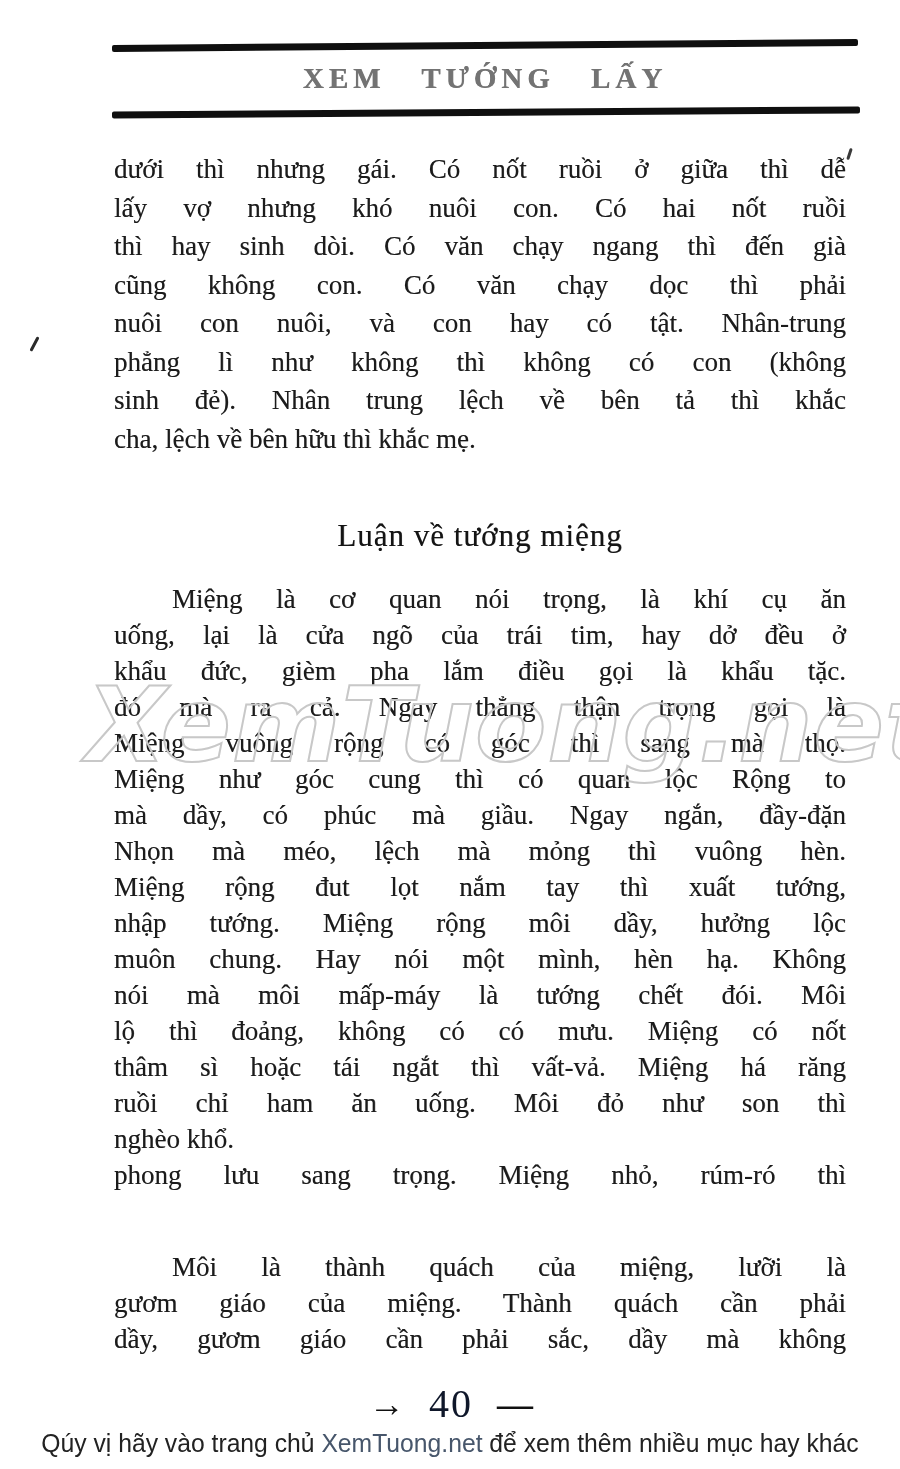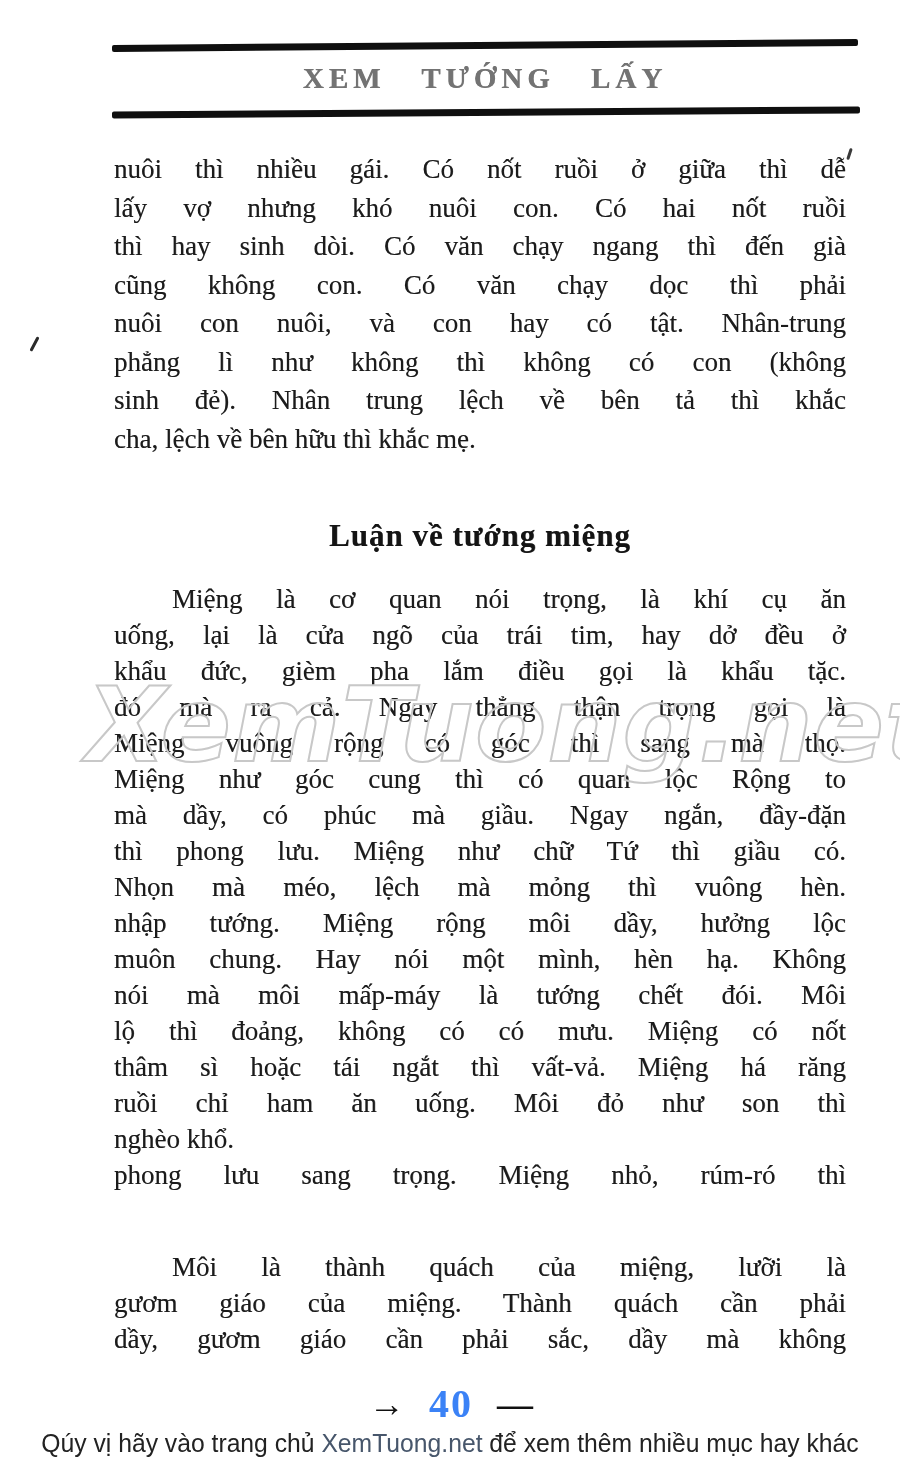--- a/index.html
+++ b/index.html
@@ -33,21 +33,21 @@
     text-align-last:justify;
     white-space:normal;
     text-shadow:0.35px 0.35px 0 rgba(0,0,0,0.45);
   }
   .para1 .jline{line-height:38.5px;}
   .para2 .jline,.para3 .jline{line-height:36px;}
   .jline.end{text-align-last:left;}
   .jline.indent{padding-left:58px;}
   .section-heading{
     position:absolute;top:518px;left:114px;width:732px;
-    text-align:center;font-weight:bold;font-size:31px;color:#141414;
+    text-align:center;font-weight:normal;font-size:31px;color:#141414;
     letter-spacing:1px;
     text-shadow:0.4px 0.4px 0 rgba(0,0,0,0.5);
   }
   
   .watermark{
     position:absolute;top:664px;left:86px;width:790px;
     font-family:"DejaVu Sans", sans-serif;
     font-style:italic;font-weight:bold;
     font-size:104px;letter-spacing:1px;
     color:transparent;
@@ -68,21 +68,21 @@
     position:absolute;left:848px;top:148px;width:3px;height:12px;
     background:#3a3a3a;transform:rotate(18deg);border-radius:2px;
   }
   
   .pagenum-row{
     position:absolute;top:1384px;left:0;width:900px;
     display:flex;justify-content:center;align-items:center;gap:24px;
     z-index:3;
   }
   .pagenum-arrow{font-size:36px;font-weight:bold;color:#111;line-height:1;}
-  .pagenum{font-size:40px;font-weight:bold;color:#3b82f6;line-height:1;letter-spacing:2px;}
+  .pagenum{font-size:40px;font-weight:normal;color:#0f172a;line-height:1;letter-spacing:2px;}
   .pagenum-dash{font-size:36px;font-weight:bold;color:#111;line-height:1;letter-spacing:-2px;}
   
   .footer{
     position:absolute;top:1428px;left:0;width:900px;
     text-align:center;
     font-family:"Liberation Sans", sans-serif;
     font-size:26px;color:#222;
     transform:scaleX(0.95);transform-origin:center;
     z-index:4;white-space:nowrap;
   }
@@ -98,42 +98,42 @@
   <div class="rule rule-bottom"></div>
 
   <div class="ink-speck"></div>
   <div class="ink-tick"></div>
 
   <div class="watermark">XemTuong.net</div>
 
   <div class="content-layer">
 
     <div class="textcol para1">
-      <div class="jline">nuôi thì nhiều gái. Có nốt ruồi ở giữa thì dễ</div>
+      <div class="jline">dưới thì nhưng gái. Có nốt ruồi ở giữa thì dễ</div>
       <div class="jline">lấy vợ nhưng khó nuôi con. Có hai nốt ruồi</div>
       <div class="jline">thì hay sinh dòi. Có văn chạy ngang thì đến già</div>
       <div class="jline">cũng không con. Có văn chạy dọc thì phải</div>
       <div class="jline">nuôi con nuôi, và con hay có tật. Nhân-trung</div>
       <div class="jline">phẳng lì như không thì không có con (không</div>
       <div class="jline">sinh đẻ). Nhân trung lệch về bên tả thì khắc</div>
       <div class="jline end">cha, lệch về bên hữu thì khắc mẹ.</div>
     </div>
 
     <div class="section-heading">Luận về tướng miệng</div>
 
     <div class="textcol para2">
       <div class="jline indent">Miệng là cơ quan nói trọng, là khí cụ ăn</div>
       <div class="jline">uống, lại là cửa ngõ của trái tim, hay dở đều ở</div>
       <div class="jline">khẩu đức, gièm pha lắm điều gọi là khẩu tặc.</div>
       <div class="jline">đó mà ra cả. Ngay thẳng thận trọng gọi là</div>
       <div class="jline">Miệng vuông rộng có góc thì sang mà thọ.</div>
       <div class="jline">Miệng như góc cung thì có quan lộc Rộng to</div>
       <div class="jline">mà dầy, có phúc mà giầu. Ngay ngắn, đầy-đặn</div>
-      <div class="jline">thì phong lưu. Miệng như chữ Tứ thì giầu có.</div>
       <div class="jline">Nhọn mà méo, lệch mà mỏng thì vuông hèn.</div>
+      <div class="jline">Miệng rộng đut lọt nắm tay thì xuất tướng,</div>
       <div class="jline">nhập tướng. Miệng rộng môi dầy, hưởng lộc</div>
       <div class="jline">muôn chung. Hay nói một mình, hèn hạ. Không</div>
       <div class="jline">nói mà môi mấp-máy là tướng chết đói. Môi</div>
       <div class="jline">lộ thì đoảng, không có có mưu. Miệng có nốt</div>
       <div class="jline">thâm sì hoặc tái ngắt thì vất-vả. Miệng há răng</div>
       <div class="jline">ruồi chỉ ham ăn uống. Môi đỏ như son thì</div>
       <div class="jline end">nghèo khổ.</div>
       <div class="jline">phong lưu sang trọng. Miệng nhỏ, rúm-ró thì</div>
     </div>
 

